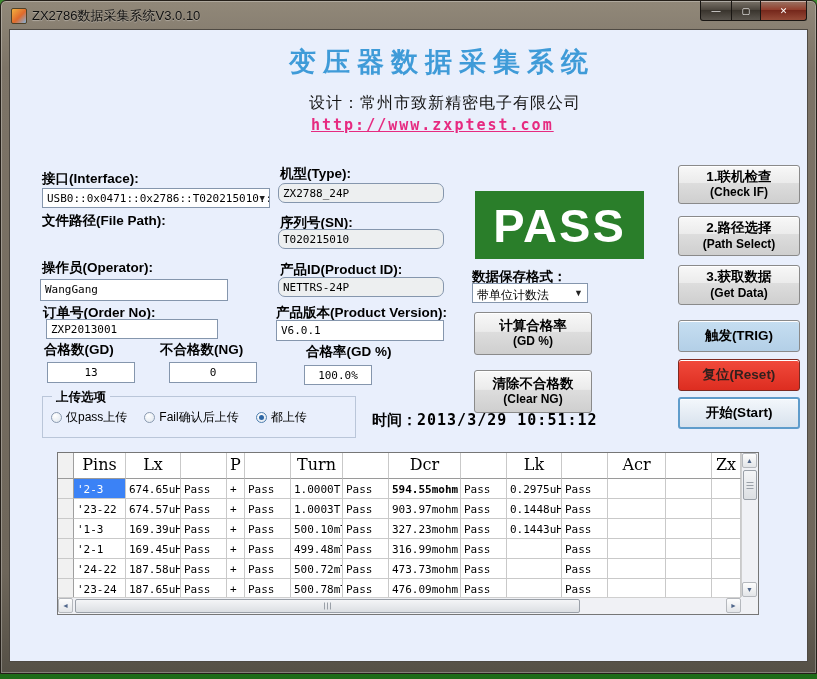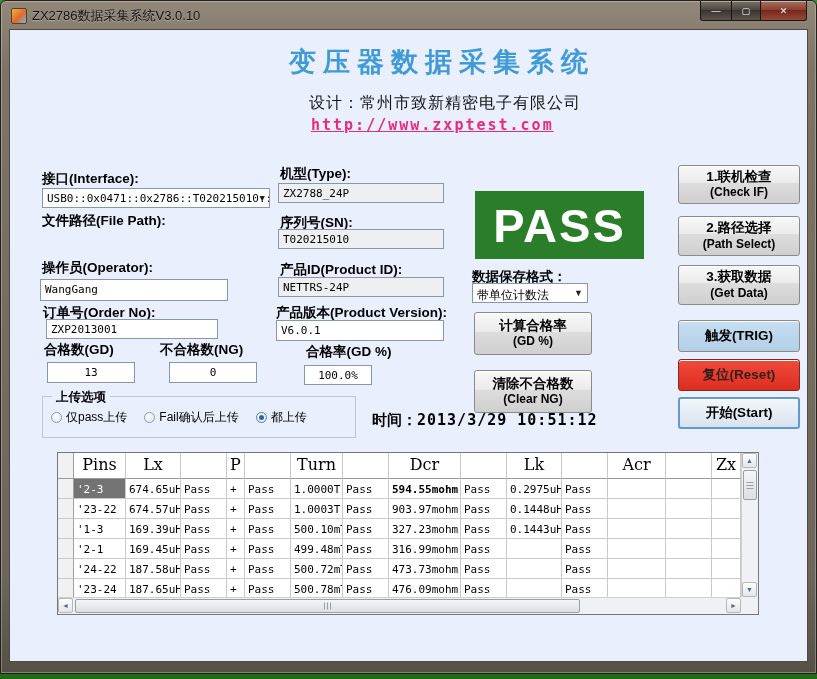--- a/index.html
+++ b/index.html
@@ -35,21 +35,21 @@
   .app-title{left:262px;top:14px;width:340px;text-align:center;font-size:27px;font-weight:bold;
     color:#3f9bd8;letter-spacing:7px;white-space:nowrap;}
   .designer{left:299px;top:63px;font-size:16px;color:#151515;letter-spacing:1px;}
   .url{left:301px;top:86px;font-size:15px;color:#e62a80;letter-spacing:2px;
     text-decoration:underline;font-family:"DejaVu Sans Mono",monospace;font-weight:bold;}
   
   .lbl{font-size:13.5px;font-weight:bold;color:#000;white-space:nowrap;}
   .field{background:#fff;border:1px solid #8596ad;box-sizing:border-box;
     font-family:"DejaVu Sans Mono",monospace;font-size:11px;color:#000;
     padding:3px 4px 0;white-space:nowrap;overflow:hidden;}
-  .gray{background:#edeff0;}
+  .gray{background:#edeff0;border-radius:7px;}
   .center{text-align:center;}
   .combo .arrow{position:absolute;right:4px;top:5px;font-size:9px;color:#222;line-height:1;}
   
   .groupbox{border:1px solid #bac6d9;}
   .gb-legend{position:absolute;left:9px;top:-8px;background:#e9effc;padding:0 4px;
     font-size:12.5px;font-weight:bold;}
   .radio-row{position:absolute;left:8px;top:12px;display:flex;align-items:center;}
   .radio-wrap{display:flex;align-items:center;margin-right:17px;}
   .radio{width:11px;height:11px;border-radius:50%;border:1px solid #8a9ab0;box-sizing:border-box;
     background:radial-gradient(circle at 35% 30%,#fff,#dde5ee);margin-right:4px;flex:none;}
@@ -76,21 +76,21 @@
   .grid{left:47px;top:422px;width:702px;height:163px;border:1px solid #767676;
     background:#fff;box-sizing:border-box;overflow:hidden;}
   .grid-row{display:flex;height:20px;}
   .grid-row.head{height:26px;}
   .tc{border-right:1px solid #c9c9c9;border-bottom:1px solid #c9c9c9;box-sizing:border-box;
     overflow:hidden;white-space:nowrap;flex:none;
     font-family:"DejaVu Sans Mono",monospace;font-size:11px;padding:4px 3px 0;}
   .head .tc{font-family:"DejaVu Serif",serif;font-size:16px;text-align:center;padding-top:2px;
     border-bottom:1px solid #9a9a9a;}
   .tc.rh{background:#f1f1f1;border-right:1px solid #9f9f9f;}
-  .tc.sel{background:#737373;color:#fff;}
+  .tc.sel{background:#3b82f6;color:#fff;}
   
   .vscroll{position:absolute;right:0;top:0;width:17px;height:144px;background:#f0f1f5;
     border-left:1px solid #cfcfcf;box-sizing:border-box;}
   .hscroll{position:absolute;left:0;bottom:0;height:17px;width:683px;background:#f0f1f5;
     border-top:1px solid #cfcfcf;box-sizing:border-box;}
   .sb-btn{position:absolute;width:15px;height:15px;border:1px solid #b5b8bd;border-radius:2px;
     background:linear-gradient(#fdfdfd,#e3e5e8);color:#50668a;font-size:7px;
     display:flex;align-items:center;justify-content:center;box-sizing:border-box;}
   .sb-thumb{position:absolute;border:1px solid #9aa0a8;border-radius:2px;
     background:linear-gradient(#f4f5f7,#dcdfe3);box-sizing:border-box;}

